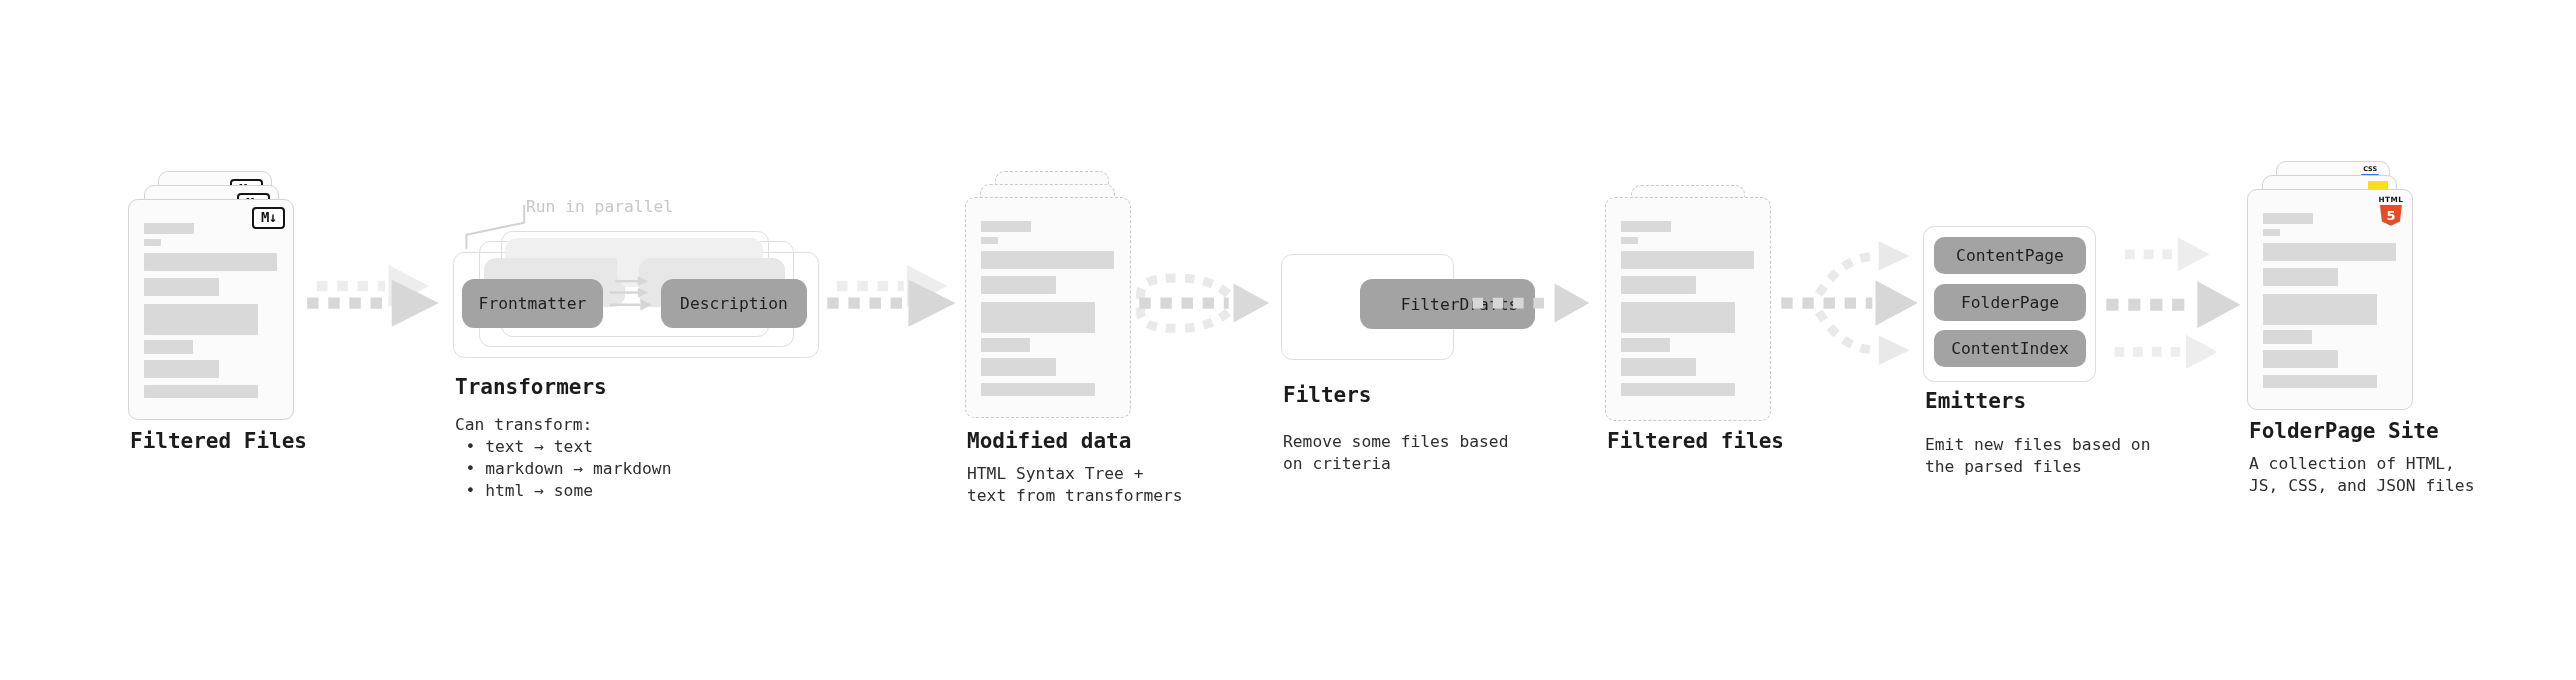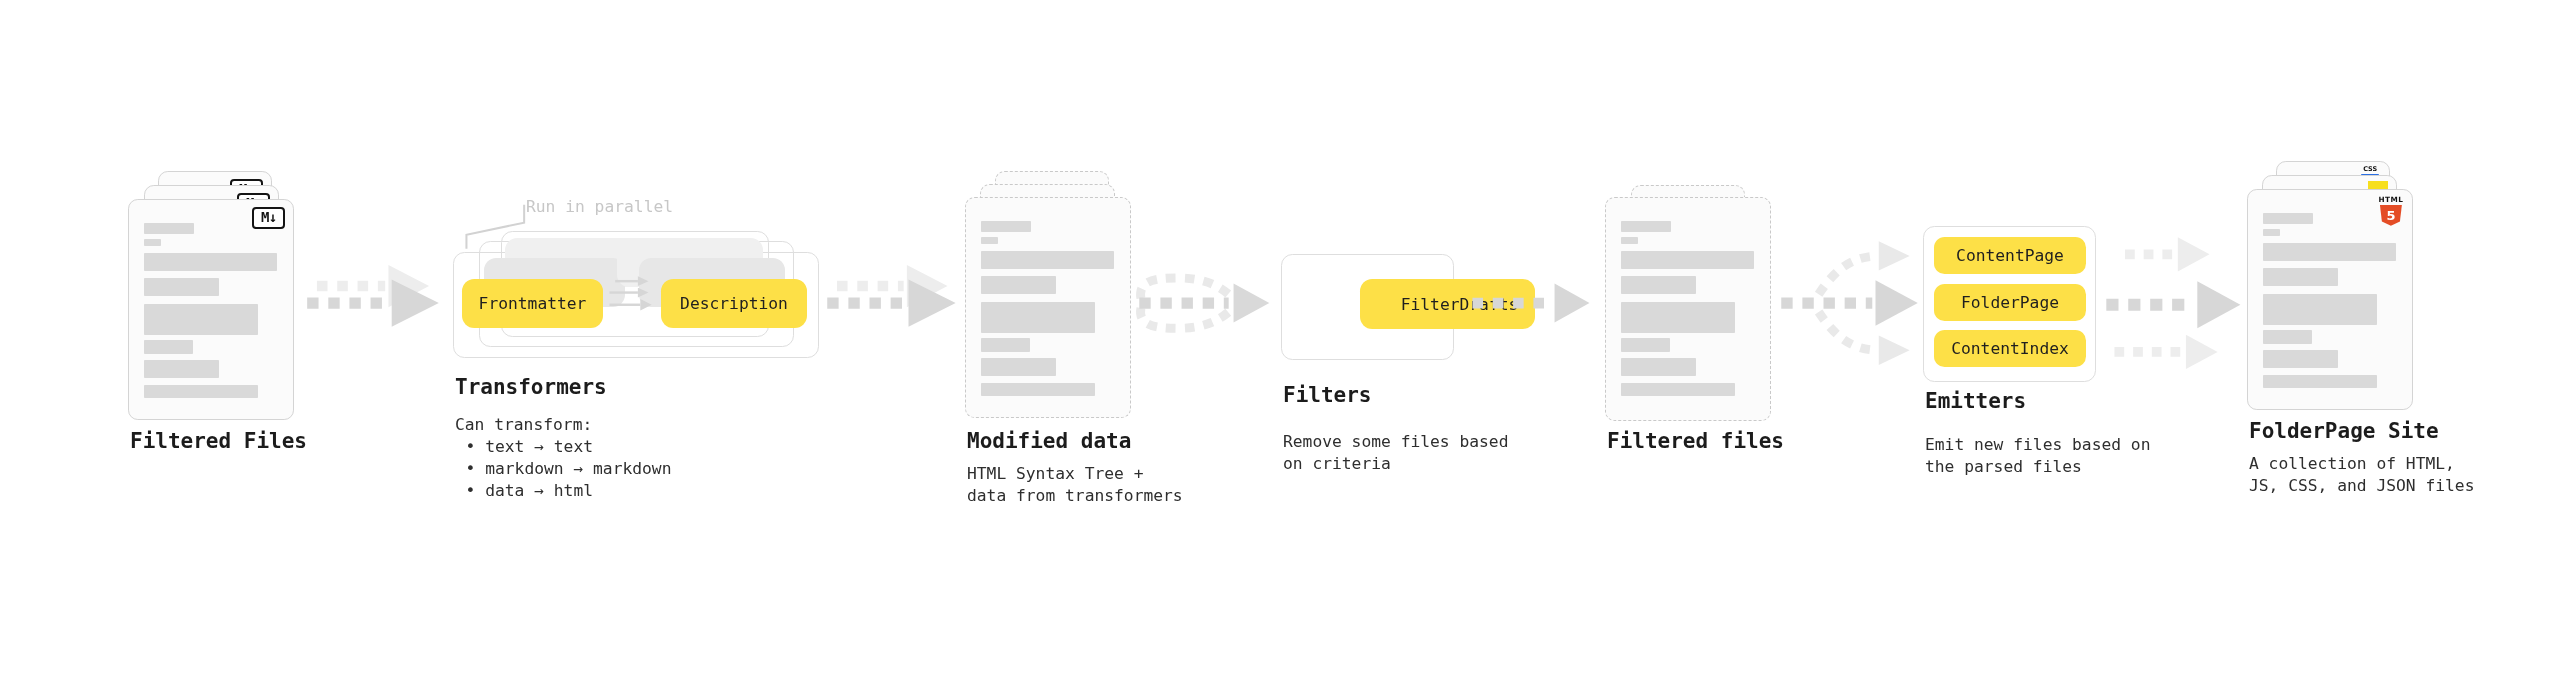--- a/index.html
+++ b/index.html
@@ -14,21 +14,21 @@
   .bar{background:#d9d9d9;border-radius:0.8px;}
 
   
   .stage-title{position:absolute;font-size:21px;font-weight:600;color:#1c1c1c;white-space:nowrap;}
   .stage-desc{position:absolute;font-size:16.3px;color:#2e2e2e;line-height:22px;white-space:nowrap;}
   .stage-desc .line{display:block;}
   .stage-desc .indent{padding-left:10.6px;}
 
   
   .outline-box{position:absolute;border:1.6px solid #dedede;border-radius:11.4px;box-sizing:border-box;background:transparent;}
-  .pill{position:absolute;background:#fde047;border-radius:12.2px;color:#1f1f1f;font-size:16.3px;
+  .pill{position:absolute;background:#a3a3a3;border-radius:12.2px;color:#1f1f1f;font-size:16.3px;
         display:flex;align-items:center;justify-content:center;white-space:nowrap;}
   .ghost{position:absolute;border-radius:12.2px;}
   .callout-label{position:absolute;font-size:16.3px;color:#c7c7c7;white-space:nowrap;}
 
   
   .md-badge{position:absolute;top:6.5px;right:8.1px;width:32.5px;height:22px;background:#ffffff;
             border:2.4px solid #141414;border-radius:4.1px;box-sizing:border-box;color:#141414;
             font-weight:bold;font-size:14px;line-height:17px;text-align:center;letter-spacing:-0.8px;}
 
   
@@ -86,21 +86,21 @@
 
     <div class="ghost" style="left:617px;top:238px;width:146px;height:49px;background:#f0f0f0;"></div>
     <div class="ghost" style="left:639px;top:258px;width:146px;height:49px;background:#e7e7e7;"></div>
     <div class="pill" style="left:661px;top:279px;width:146px;height:49px;">Description</div>
 
     <div class="stage-title" style="left:455px;top:375px;">Transformers</div>
     <div class="stage-desc" style="left:455px;top:414px;">
       <span class="line">Can transform:</span>
       <span class="line indent">• text → text</span>
       <span class="line indent">• markdown → markdown</span>
-      <span class="line indent">• data → html</span>
+      <span class="line indent">• html → some</span>
     </div>
   </div>
 
   <div>
     <div class="doc-card dashed" style="left:995px;top:171px;width:114px;"></div>
     <div class="doc-card dashed" style="left:980px;top:184px;width:135px;"></div>
     <div class="doc-card dashed" style="left:965px;top:197px;width:166px;">
       <div class="bars">
           <div class="bar" style="width: 38%; height: 11.4px; margin-top: 0px;"></div>
           <div class="bar" style="width: 13%; height: 6.5px; margin-top: 4.9px;"></div>
@@ -108,21 +108,21 @@
           <div class="bar" style="width: 57%; height: 18px; margin-top: 6.5px;"></div>
           <div class="bar" style="width: 86%; height: 31px; margin-top: 8.1px;"></div>
           <div class="bar" style="width: 37%; height: 14px; margin-top: 5.7px;"></div>
           <div class="bar" style="width: 57%; height: 18px; margin-top: 5.7px;"></div>
           <div class="bar" style="width: 86%; height: 13px; margin-top: 6.5px;"></div>
         </div>
     </div>
     <div class="stage-title" style="left:967px;top:429px;">Modified data</div>
     <div class="stage-desc" style="left:967px;top:463px;">
       <span class="line">HTML Syntax Tree +</span>
-      <span class="line">data from transformers</span>
+      <span class="line">text from transformers</span>
     </div>
   </div>
 
   <div>
     <div class="outline-box" style="left:1281px;top:254px;width:173px;height:106px;"></div>
     <div class="pill" style="left:1360px;top:279px;width:151px;height:50px;padding-left:24px;">FilterDrafts</div>
     <div class="stage-title" style="left:1283px;top:376px;margin-top:7px;">Filters</div>
     <div class="stage-desc" style="left:1283px;top:431px;">
       <span class="line">Remove some files based</span>
       <span class="line">on criteria</span>

